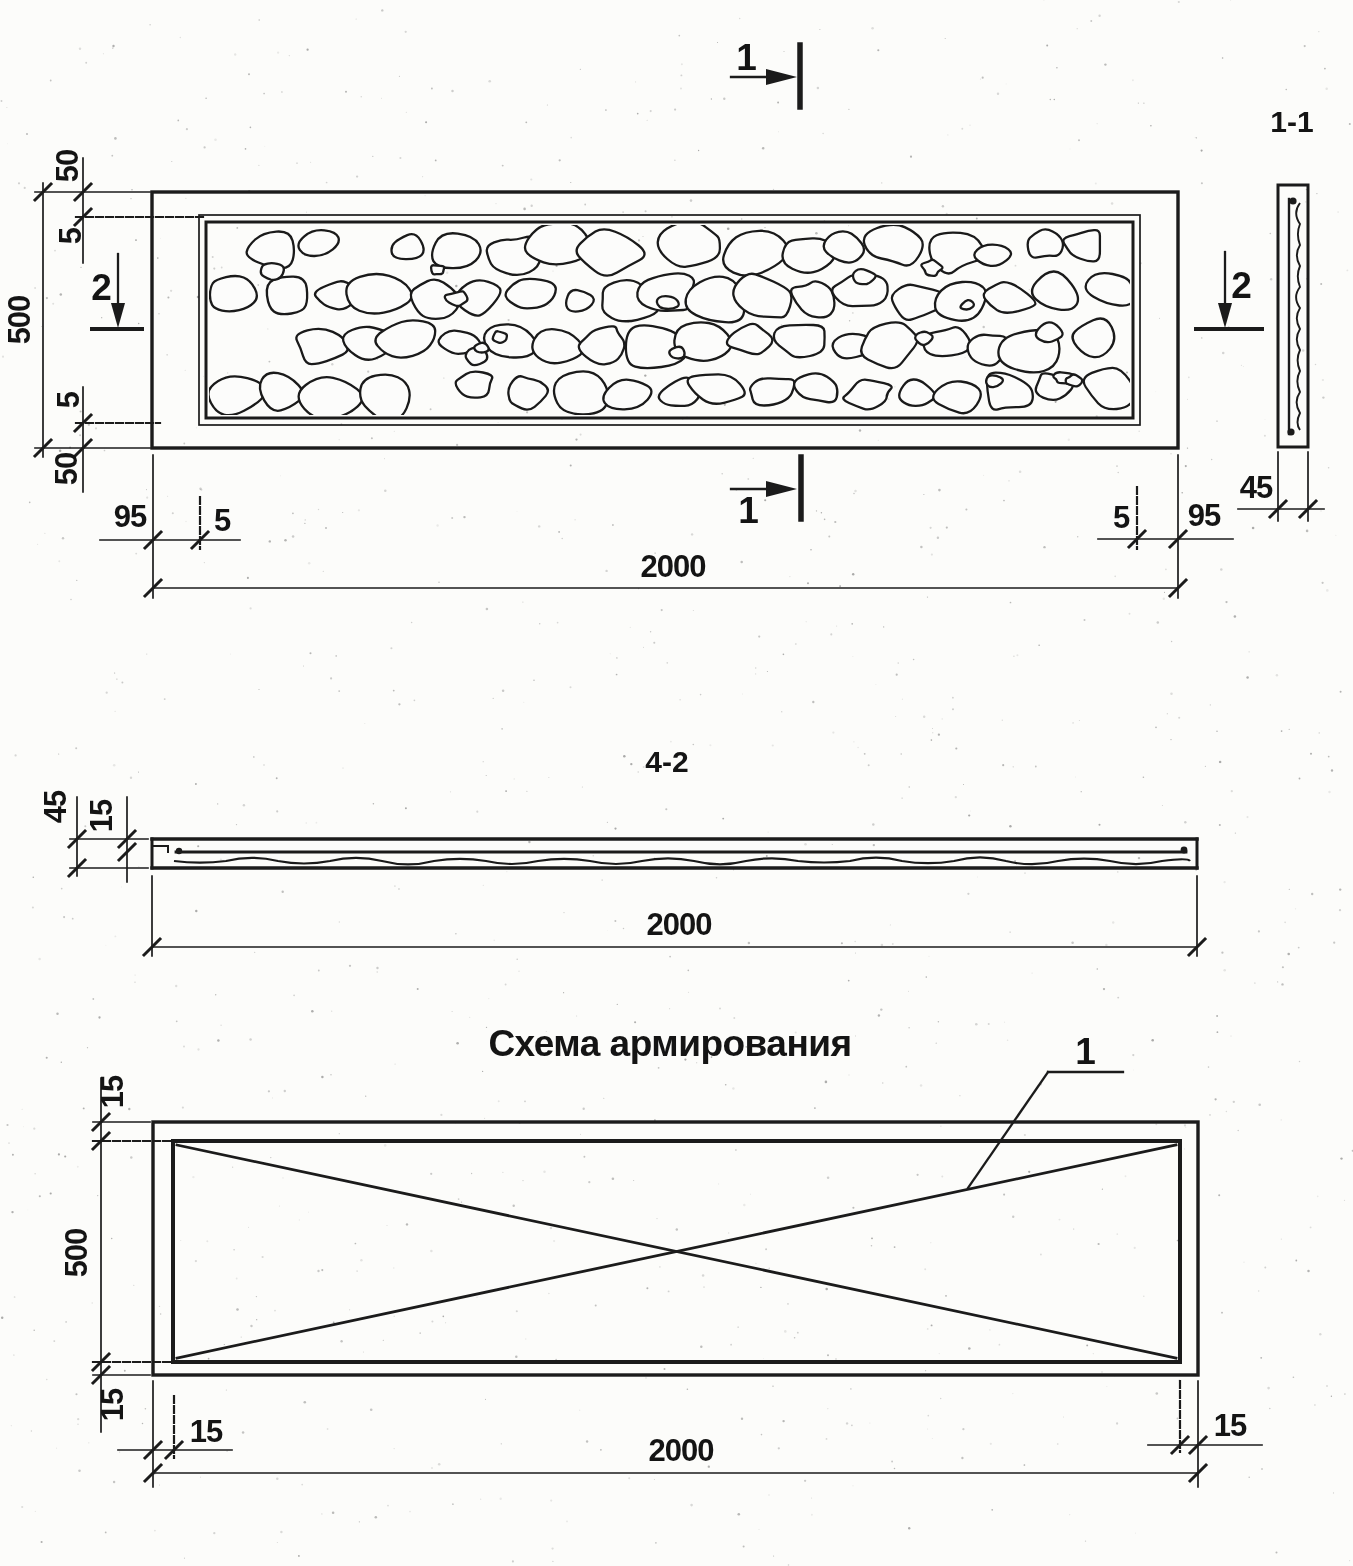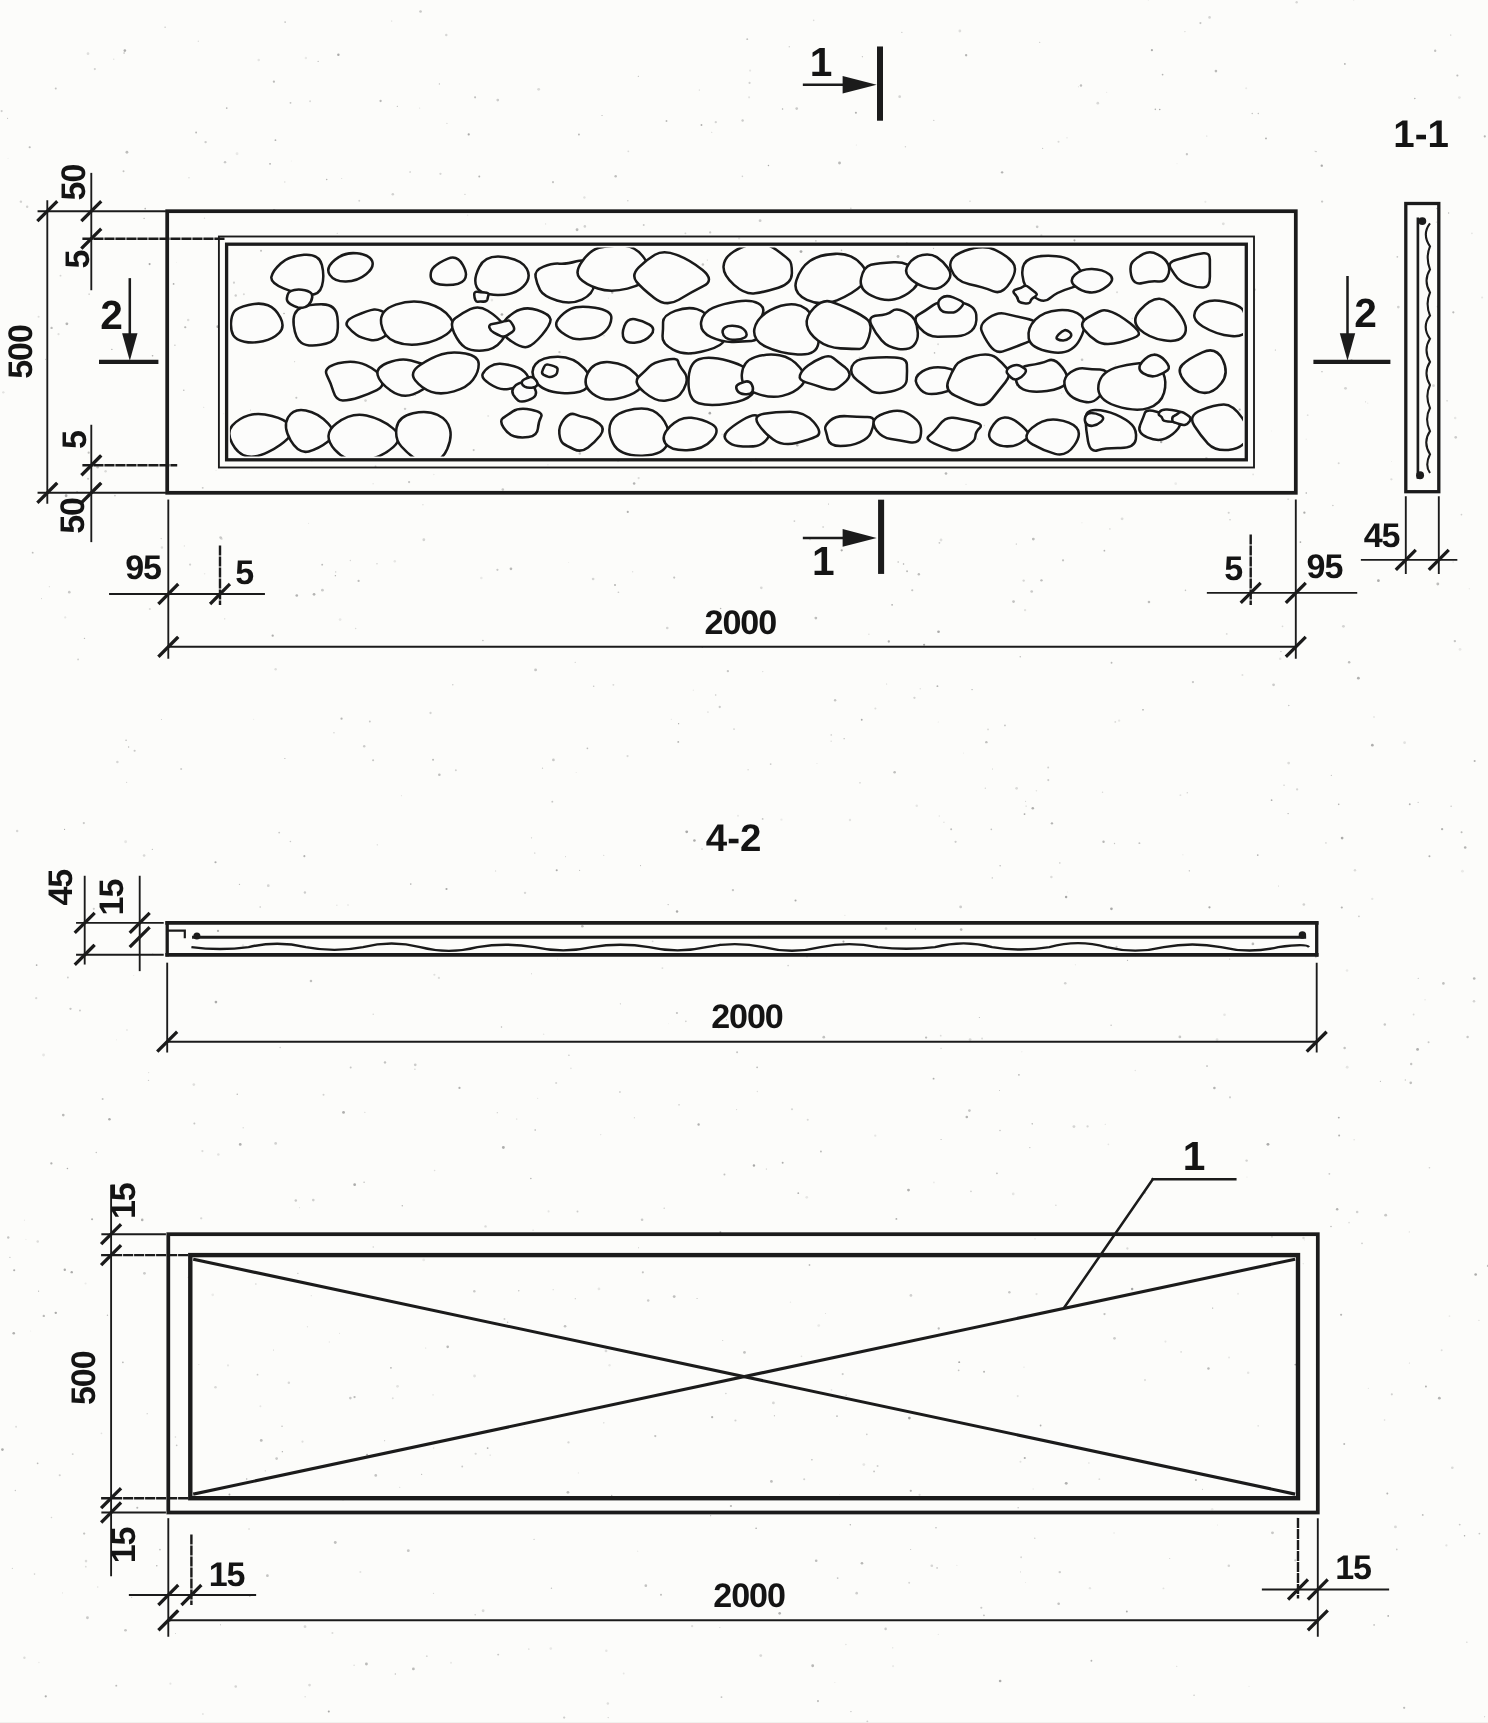--- a/index.html
+++ b/index.html
@@ -12,21 +12,21 @@
   .tick{stroke-width:3;}
   .fillb{fill:#1b1b1b;stroke:none;}
   #stones path{fill:#fcfcfb;stroke:#1a1a1a;stroke-width:2.3;stroke-linejoin:round;}
   #wave11 path{fill:none;stroke:#1a1a1a;stroke-width:1.9;}
   #wave22 path{fill:none;stroke:#1a1a1a;stroke-width:2.2;}
   .lbl{position:absolute;color:#141414;font-weight:bold;white-space:nowrap;line-height:1;
        letter-spacing:-1px;transform:translate(-50%,-50%);}
   .lbl.vert{transform:translate(-50%,-50%) rotate(-90deg);}
   .dim{font-size:31px;}
   .mark{font-size:37px;}
-  .title{font-size:35px;letter-spacing:0;}
+  .title{font-size:30px;letter-spacing:0;}
   .h-title{font-size:37px;letter-spacing:-0.5px;}
 </style>
 </head>
 <body>
 
 <div class="page">
 
 <svg class="canvas" width="1353" height="1566" viewBox="0 0 1353 1566">
   <defs>
     <clipPath id="stoneclip">
@@ -1353,20 +1353,21 @@
 <span class="lbl dim" style="left:1204px;top:515px">95</span>
 
 <span class="lbl title" style="left:1292px;top:122px">1-1</span>
 <span class="lbl dim" style="left:1256px;top:487px">45</span>
 
 <span class="lbl title" style="left:667px;top:762px">4-2</span>
 <span class="lbl dim vert" style="left:55px;top:807px">45</span>
 <span class="lbl dim vert" style="left:101px;top:816px">15</span>
 <span class="lbl dim" style="left:679px;top:924px">2000</span>
 
+<span class="lbl h-title" style="left:670px;top:1043px">Схема армирования</span>
 <span class="lbl mark" style="left:1085px;top:1051px">1</span>
 <span class="lbl dim vert" style="left:112px;top:1092px">15</span>
 <span class="lbl dim vert" style="left:76px;top:1253px">500</span>
 <span class="lbl dim vert" style="left:112px;top:1405px">15</span>
 <span class="lbl dim" style="left:206px;top:1431px">15</span>
 <span class="lbl dim" style="left:1230px;top:1425px">15</span>
 <span class="lbl dim" style="left:681px;top:1450px">2000</span>
 
 </div>
 

